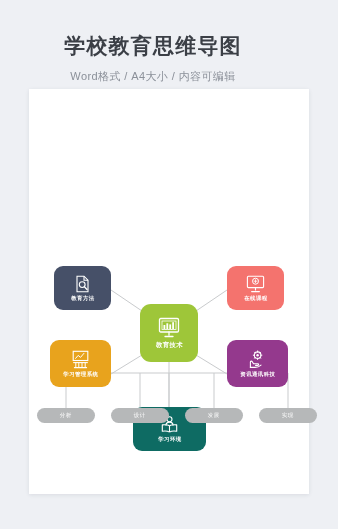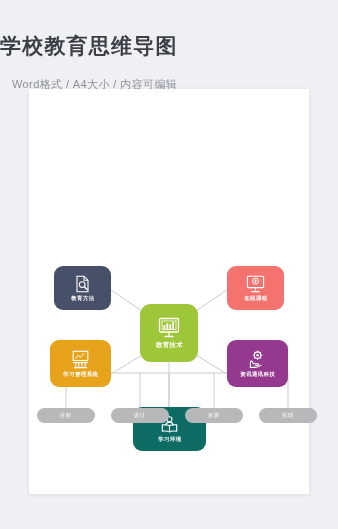--- a/index.html
+++ b/index.html
@@ -5,28 +5,28 @@
   html,body{margin:0;padding:0;}
   body{
     width:338px;height:529px;overflow:hidden;
     background:#eef0f4;
     font-family:"Liberation Sans","DejaVu Sans",sans-serif;
     -webkit-font-smoothing:antialiased;
   }
   .root{position:relative;width:338px;height:529px;}
 
   
-  .header{position:absolute;top:0;left:0;width:306px;text-align:left;}
+  .header{position:absolute;top:0;left:0;width:306px;text-align:center;}
   .main-title{
     margin:0;padding-top:33px;
     font-size:21px;font-weight:bold;color:#3b3f46;
     letter-spacing:1.2px;line-height:1.2;
   }
   .sub-title{
-    margin:12px;padding-top:7px;
+    margin:4px;padding-top:7px;
     font-size:11px;color:#8b9099;letter-spacing:.4px;font-weight:normal;
   }
 
   
   .page{
     position:absolute;left:29px;top:89px;
     width:280px;height:405px;
     background:#ffffff;
     box-shadow:0 1px 4px rgba(40,50,70,.10);
   }

